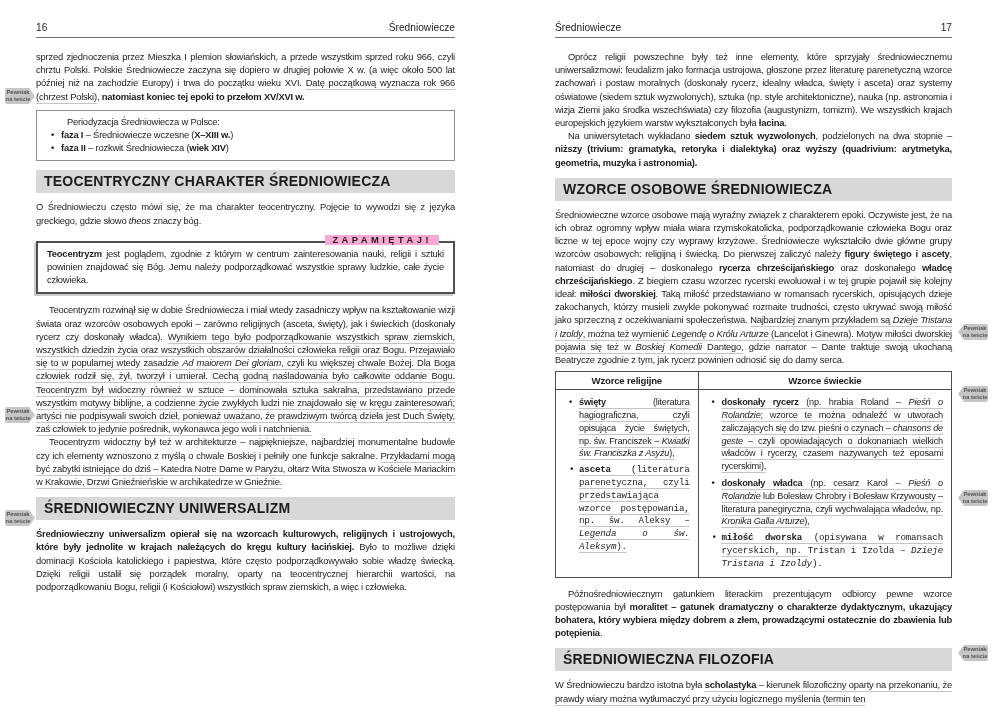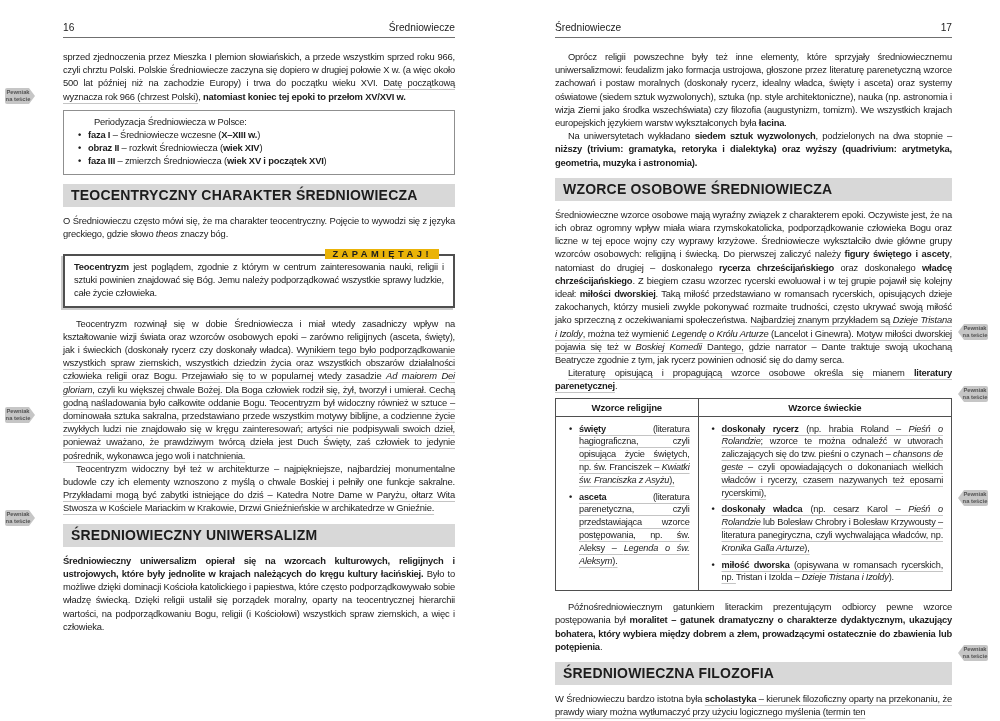--- a/index.html
+++ b/index.html
@@ -8,21 +8,21 @@
   }
   *{box-sizing:border-box;}
   html,body{margin:0;padding:0;}
   body{
     width:1000px;height:721px;background:#ffffff;position:relative;
     font-family:"Liberation Sans","DejaVu Sans",sans-serif;color:var(--text);
     overflow:hidden;
   }
   .spread{display:flex;width:1000px;height:721px;}
   .page{width:500px;height:721px;overflow:hidden;padding-top:22px;}
-  .page-l{padding-left:63px;padding-right:45px;}
+  .page-l{padding-left:36px;padding-right:45px;}
   .page-r{padding-left:55px;padding-right:48px;}
 
   .running-head{
     display:flex;justify-content:space-between;align-items:flex-end;
     font-size:10.2px;border-bottom:1.2px solid #6f6f6f;padding-bottom:4px;margin-bottom:12px;
   }
   .body, p.body{font-size:9.4px;line-height:13.2px;letter-spacing:-0.2px;text-align:justify;margin:0;}
   .ind{text-indent:13px;}
 
   .s-b{font-weight:700;}
@@ -40,37 +40,37 @@
   .simple-box .box-title{text-indent:20px;}
   .blist{list-style:none;margin:0;padding:0 0 0 14px;}
   .blist li{position:relative;}
   .blist li::before{content:"\2022";font-weight:700;position:absolute;left:-10px;}
 
   .remember-box{
     border:2px solid var(--border_dark);margin:14px 0 9px;padding:4px 9px 6px;
     position:relative;box-shadow:-2px 2px 0 0 #cccccc;
   }
   .remember-label{
-    position:absolute;top:-7.5px;right:14px;background:#eab308;padding:0 7px;
+    position:absolute;top:-7.5px;right:14px;background:#f9a8d4;padding:0 7px;
     font-size:9.3px;font-weight:700;letter-spacing:3.5px;
   }
 
   .wzorce-table{border-collapse:collapse;width:100%;margin:5px 0 9px;table-layout:fixed;}
   .wzorce-table col.c1{width:36%;}
   .wzorce-table col.c2{width:64%;}
   .wzorce-table th{
     border:1.3px solid var(--border_dark);padding:3px 4px;font-size:9.6px;
     letter-spacing:-0.2px;text-align:center;
   }
   .wzorce-table td{
     border:1.3px solid var(--border_dark);padding:6px 8px 6px 9px;vertical-align:top;
     font-size:9.2px;line-height:12.8px;letter-spacing:-0.2px;text-align:justify;
   }
   .wzorce-table td .blist li{margin-bottom:4px;}
-  .wzorce-table td .blist li:last-child{margin-bottom:0;}
+  .wzorce-table td .blist li:last-child{margin-bottom:0;font-family:Liberation Mono, monospace;}
 
   .margin-tag{
     position:absolute;width:30px;height:16px;background:var(--tag_bg);color:#525252;
     font-size:5.8px;font-weight:700;line-height:1.2;
     display:flex;flex-direction:column;align-items:center;justify-content:center;
   }
   .tag-left{left:5px;clip-path:polygon(0 0,80% 0,100% 50%,80% 100%,0 100%);padding-right:4px;border-radius:2px;}
   .tag-right{left:958px;clip-path:polygon(20% 0,100% 0,100% 100%,20% 100%,0 50%);padding-left:4px;border-radius:2px;}
 </style>
 </head>
@@ -83,22 +83,21 @@
       <span>16</span>
       <span>Średniowiecze</span>
     </div>
 
     <p class="body"><span>sprzed zjednoczenia przez Mieszka I plemion słowiańskich, a przede wszystkim sprzed roku 966, czyli chrztu Polski. Polskie Średniowiecze zaczyna się dopiero w drugiej połowie X w. (a więc około 500 lat później niż na zachodzie Europy) i trwa do początku wieku XVI. </span><span class="s-u">Datę początkową wyznacza rok 966 (chrzest Polski)</span><span>, </span><span class="s-b">natomiast koniec tej epoki to przełom XV/XVI w.</span></p>
 
     <div class="simple-box">
       <div class="body box-title">Periodyzacja Średniowiecza w Polsce:</div>
       <ul class="blist body">
         <li><span class="s-b">faza I</span><span> – Średniowiecze wczesne (</span><span class="s-b">X–XIII w.</span><span>)</span></li>
-        <li><span class="s-b">obraz II</span><span> – rozkwit Średniowiecza (</span><span class="s-b">wiek XIV</span><span>)</span></li>
-        <li><span class="s-b">faza III</span><span> – zmierzch Średniowiecza (</span><span class="s-b">wiek XV i początek XVI</span><span>)</span></li>
+        <li><span class="s-b">faza II</span><span> – rozkwit Średniowiecza (</span><span class="s-b">wiek XIV</span><span>)</span></li>
       </ul>
     </div>
 
 
     <div class="section-bar">TEOCENTRYCZNY CHARAKTER ŚREDNIOWIECZA</div>
 
     <p class="body"><span>O Średniowieczu często mówi się, że ma charakter teocentryczny. Pojęcie to wywodzi się z języka greckiego, gdzie słowo </span><span class="s-i">theos</span><span> znaczy bóg.</span></p>
 
     <div class="remember-box">
       <span class="remember-label">ZAPAMIĘTAJ!</span>
@@ -119,21 +118,20 @@
       <span>Średniowiecze</span>
       <span>17</span>
     </div>
 
     <p class="body ind"><span>Oprócz religii powszechne były też inne elementy, które sprzyjały średniowiecznemu uniwersalizmowi: feudalizm jako formacja ustrojowa, głoszone przez literaturę parenetyczną wzorce zachowań i postaw moralnych (doskonały rycerz, idealny władca, święty i asceta) oraz systemy oświatowe (siedem sztuk wyzwolonych), sztuka (np. style architektoniczne), nauka (np. astronomia i wizja Ziemi jako środka wszechświata) czy filozofia (augustynizm, tomizm). We wszystkich krajach europejskich językiem warstw wykształconych była </span><span class="s-b">łacina</span><span>.</span></p>
     <p class="body ind"><span>Na uniwersytetach wykładano </span><span class="s-b">siedem sztuk wyzwolonych</span><span>, podzielonych na dwa stopnie – </span><span class="s-b">niższy (trivium: gramatyka, retoryka i dialektyka) oraz wyższy (quadrivium: arytmetyka, geometria, muzyka i astronomia).</span></p>
 
     <div class="section-bar">WZORCE OSOBOWE ŚREDNIOWIECZA</div>
 
     <p class="body"><span>Średniowieczne wzorce osobowe mają wyraźny związek z charakterem epoki. Oczywiste jest, że na ich obraz ogromny wpływ miała wiara rzymskokatolicka, podporządkowanie człowieka Bogu oraz liczne w tej epoce wojny czy wyprawy krzyżowe. Średniowiecze wykształciło dwie główne grupy wzorców osobowych: religijną i świecką. Do pierwszej zaliczyć należy </span><span class="s-b">figury świętego i ascety</span><span>, natomiast do drugiej – doskonałego </span><span class="s-b">rycerza chrześcijańskiego</span><span> oraz doskonałego </span><span class="s-b">władcę chrześcijańskiego</span><span>. Z biegiem czasu wzorzec rycerski ewoluował i w tej grupie pojawił się kolejny ideał: </span><span class="s-b">miłości dworskiej</span><span>. Taką miłość przedstawiano w romansach rycerskich, opisujących dzieje zakochanych, którzy musieli zwykle pokonywać rozmaite trudności, często ukrywać swoją miłość jako sprzeczną z oczekiwaniami społeczeństwa. </span><span class="s-u">Najbardziej znanym przykładem są </span><span class="s-i s-u">Dzieje Tristana i Izoldy</span><span class="s-u">, można też wymienić </span><span class="s-i s-u">Legendę o Królu Arturze</span><span class="s-u"> (Lancelot i Ginewra). Motyw miłości dworskiej pojawia się też w </span><span class="s-i s-u">Boskiej Komedii</span><span class="s-u"> Dantego,</span><span> gdzie narrator – Dante traktuje swoją ukochaną Beatrycze zgodnie z tym, jak rycerz powinien odnosić się do damy serca.</span></p>
-    <p class="body ind"><span class="s-u">Literaturę opisującą i propagującą wzorce osobowe określa się mianem </span><span class="s-b s-u">literatury parenetycznej</span><span>.</span></p>
 
     <table class="wzorce-table">
       <colgroup>
           <col class="c1">
           <col class="c2">
         </colgroup>
       <thead>
         <tr>
           <th>Wzorce religijne</th>
           <th>Wzorce świeckie</th>

